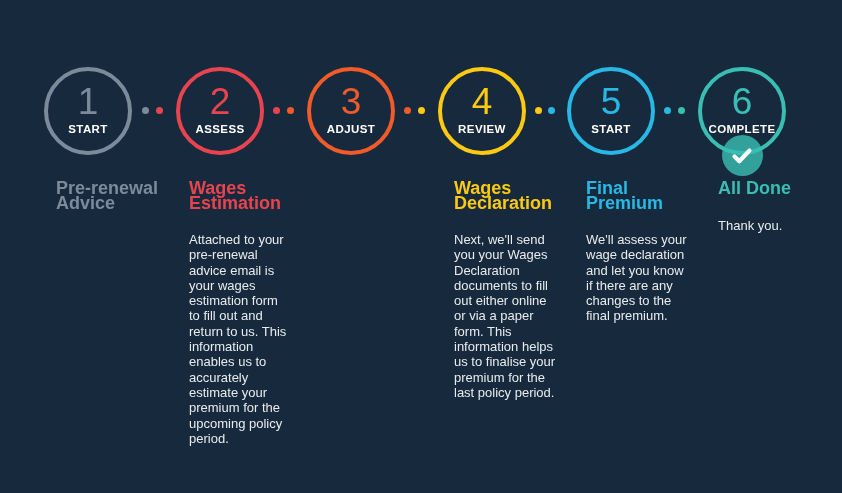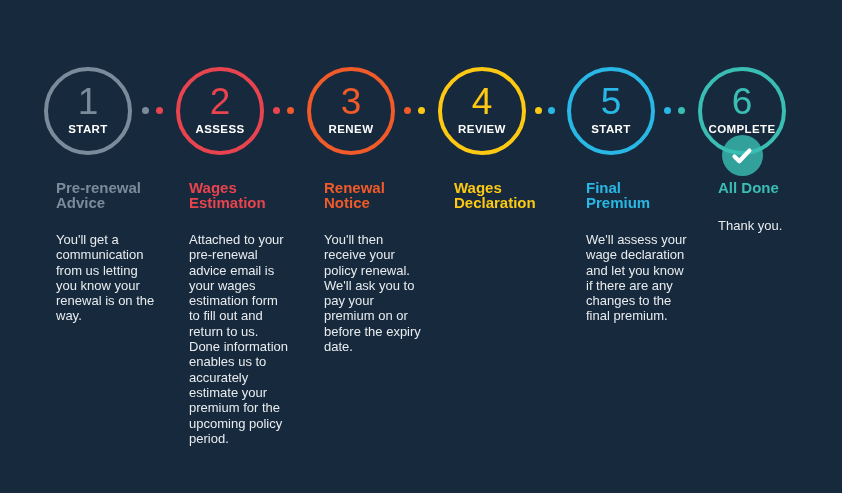--- a/index.html
+++ b/index.html
@@ -115,21 +115,21 @@
     height: 312px;
   }
 
   .col {
     position: absolute;
     top: 0;
     width: 103px;
   }
 
   .col-title {
-    font-size: 15px;
+    font-size: 18px;
     font-weight: bold;
     line-height: 14.5px;
     color: #7a8b9c;
     margin: 0 0 22px 0;
     white-space: pre-line;
   }
 
   .col-body {
     font-size: 13px;
     line-height: 15.3px;
@@ -164,21 +164,21 @@
         <div class="step-ring" style="border-color: rgb(232, 68, 79);"></div>
         <div class="step-inner">
           <div class="step-num" style="color: rgb(232, 68, 79);">2</div>
           <div class="step-caption">ASSESS</div>
         </div>
       </div>
       <div class="step-node" style="left: 307px;">
         <div class="step-ring" style="border-color: rgb(241, 90, 41);"></div>
         <div class="step-inner">
           <div class="step-num" style="color: rgb(241, 90, 41);">3</div>
-          <div class="step-caption">RENEW</div>
+          <div class="step-caption">ADJUST</div>
         </div>
       </div>
       <div class="step-node" style="left: 438px;">
         <div class="step-ring" style="border-color: rgb(253, 201, 19);"></div>
         <div class="step-inner">
           <div class="step-num" style="color: rgb(253, 201, 19);">4</div>
           <div class="step-caption">REVIEW</div>
         </div>
       </div>
       <div class="step-node" style="left: 567px;">
@@ -199,35 +199,30 @@
         <svg width="24" height="24" viewBox="0 0 24 24">
           <path d="M4.5 12.4 L9.3 17.2 L19.4 6.6" fill="none" stroke="#ffffff" stroke-width="4.2" stroke-linecap="round" stroke-linejoin="round"></path>
         </svg>
       </div>
     </div>
 
   <div class="columns">
       <div class="col" style="left: 56px;">
         <p class="col-title" style="color: rgb(122, 139, 156);">Pre-renewal
 Advice</p>
-        <p class="col-body">You'll get a communication from us letting you know your renewal is on the way.</p>
       </div>
       <div class="col" style="left: 189px;">
         <p class="col-title" style="color: rgb(232, 68, 79);">Wages
 Estimation</p>
-        <p class="col-body">Attached to your pre-renewal advice email is your wages estimation form to fill out and return to us. Done information enables us to accurately estimate your premium for the upcoming policy period.</p>
-      </div>
-      <div class="col" style="left: 324px;">
-        <p class="col-title" style="color: rgb(241, 90, 41);">Renewal
-Notice</p>
-        <p class="col-body">You'll then receive your policy renewal. We'll ask you to pay your premium on or before the expiry date.</p>
+        <p class="col-body">Attached to your pre-renewal advice email is your wages estimation form to fill out and return to us. This information enables us to accurately estimate your premium for the upcoming policy period.</p>
       </div>
       <div class="col" style="left: 454px;">
         <p class="col-title" style="color: rgb(253, 201, 19);">Wages
 Declaration</p>
+        <p class="col-body">Next, we'll send you your Wages Declaration documents to fill out either online or via a paper form. This information helps us to finalise your premium for the last policy period.</p>
       </div>
       <div class="col" style="left: 718px;">
         <p class="col-title" style="color: rgb(58, 190, 179);">All Done</p>
         <p class="col-body">Thank you.</p>
       </div>
       <div class="col" style="left: 586px;">
         <p class="col-title" style="color: rgb(41, 184, 229);">Final
 Premium</p>
         <p class="col-body">We'll assess your wage declaration and let you know if there are any changes to the final premium.</p>
       </div>

